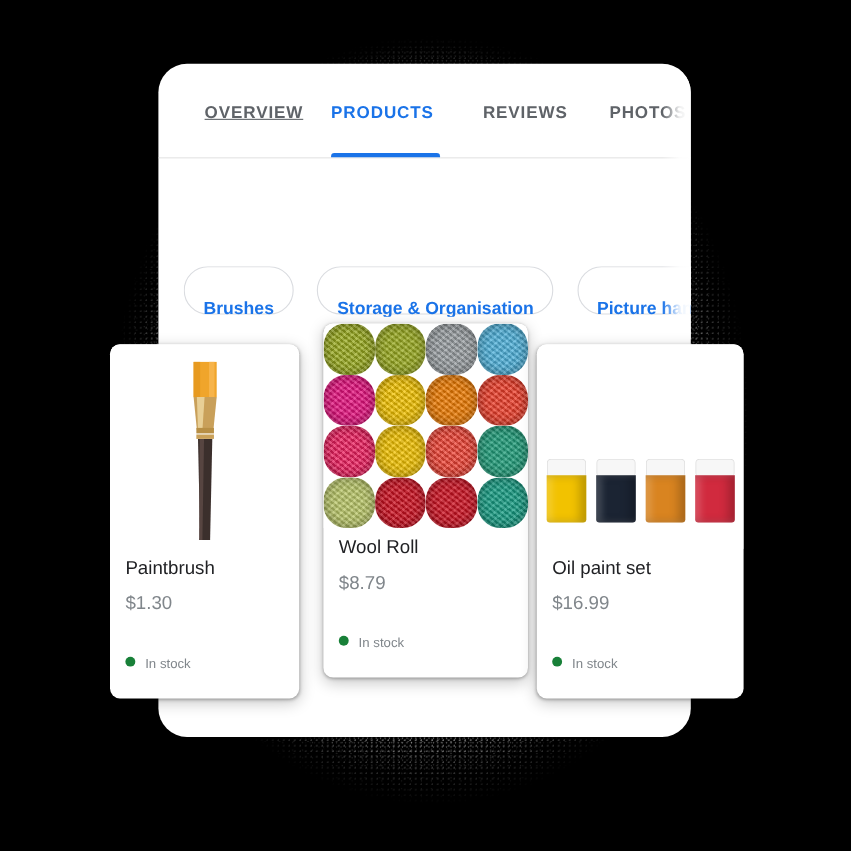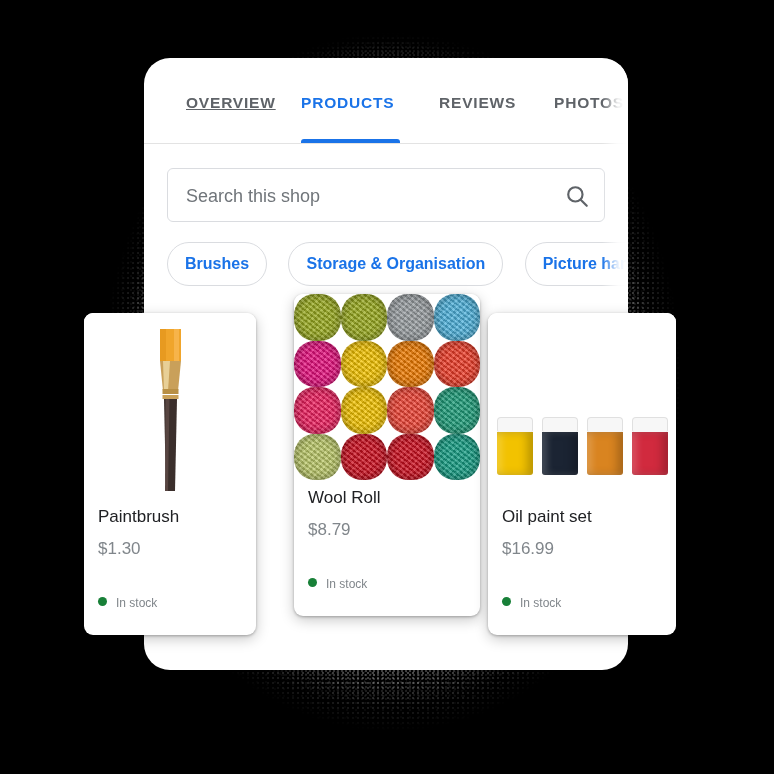--- a/index.html
+++ b/index.html
@@ -122,21 +122,21 @@
     left: 23px; top: 184px;
     height: 46px;
     white-space: nowrap;
     width: 470px;
     overflow: hidden;
   }
   .chip {
     display: inline-block;
     height: 44px;
     line-height: 42px;
-    padding: 0 17px;
+    padding: 17px 17px;
     box-sizing: border-box;
     border: 1px solid #dadce0;
     border-radius: 23px;
     color: #1a73e8;
     font-size: 16px;
     font-weight: bold;
     margin-right: 17px;
     background: #fff;
     vertical-align: top;
   }
@@ -151,21 +151,21 @@
   }
 
   
   .card {
     position: absolute;
     background: #ffffff;
     border-radius: 9px;
     box-shadow: 0 1px 3px rgba(0,0,0,0.28), 0 4px 14px rgba(0,0,0,0.22);
     overflow: hidden;
   }
-  #card0 { left: 84px;  top: 313px; width: 172px; height: 322px; }
+  #card0 { left: 100px;  top: 313px; width: 172px; height: 322px; }
   #card1 { left: 294px; top: 294px; width: 186px; height: 322px; }
   #card2 { left: 488px; top: 313px; width: 188px; height: 322px; }
 
   .thumb {
     position: absolute;
     left: 0; top: 0;
     width: 100%; height: 186px;
     background: #ffffff;
     overflow: hidden;
   }
@@ -250,29 +250,20 @@
   <div id="panel">
 
     <div class="tabs">
       <div class="tab" id="tab0">OVERVIEW</div>
       <div class="tab active" id="tab1">PRODUCTS</div>
       <div class="tab" id="tab2">REVIEWS</div>
       <div class="tab" id="tab3">PHOTOS</div>
       <div class="tab-underline" id="tab1-underline"></div>
     </div>
 
-    <div class="search-box">
-      <input class="search-input" type="text" placeholder="Search this shop" style="">
-      <span class="search-icon">
-        <svg viewBox="0 0 24 24" width="26" height="26" fill="none" stroke="#5f6368" stroke-width="2" stroke-linecap="round">
-          <circle cx="10.5" cy="10.5" r="6.6"></circle>
-          <line x1="15.4" y1="15.4" x2="21" y2="21"></line>
-        </svg>
-      </span>
-    </div>
 
     <div class="chips">
       <span class="chip">Brushes</span>
       <span class="chip">Storage &amp; Organisation</span>
       <span class="chip">Picture hangers</span>
     </div>
 
     <div id="edge-fade"></div>
   </div>
 

